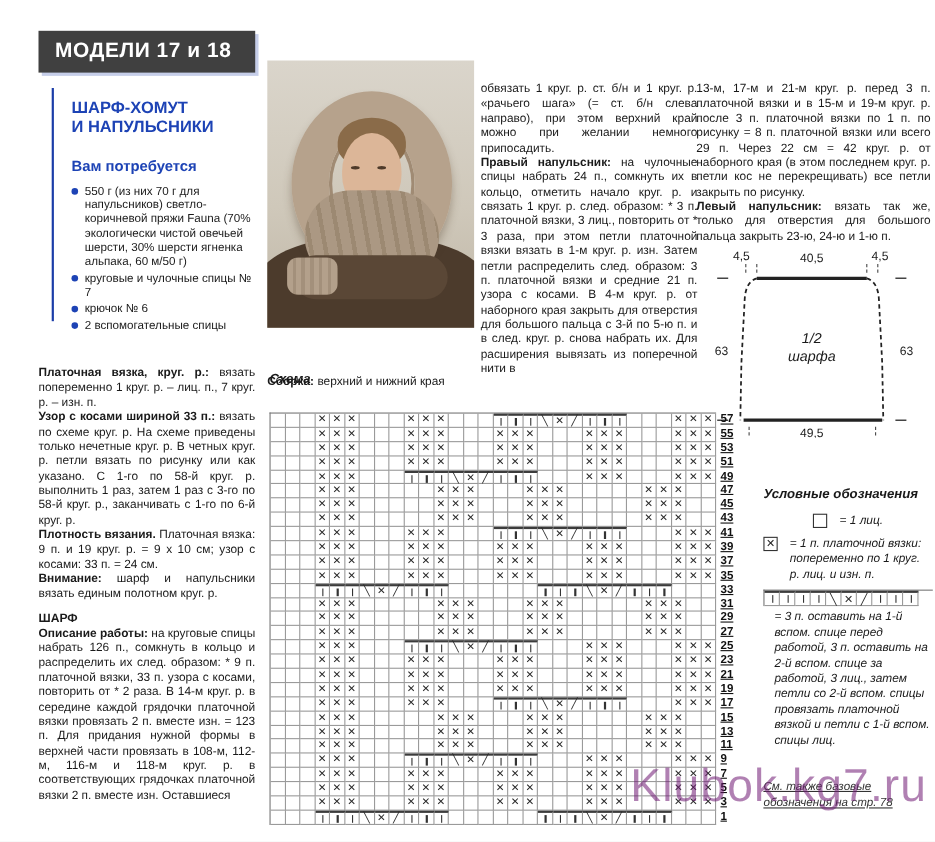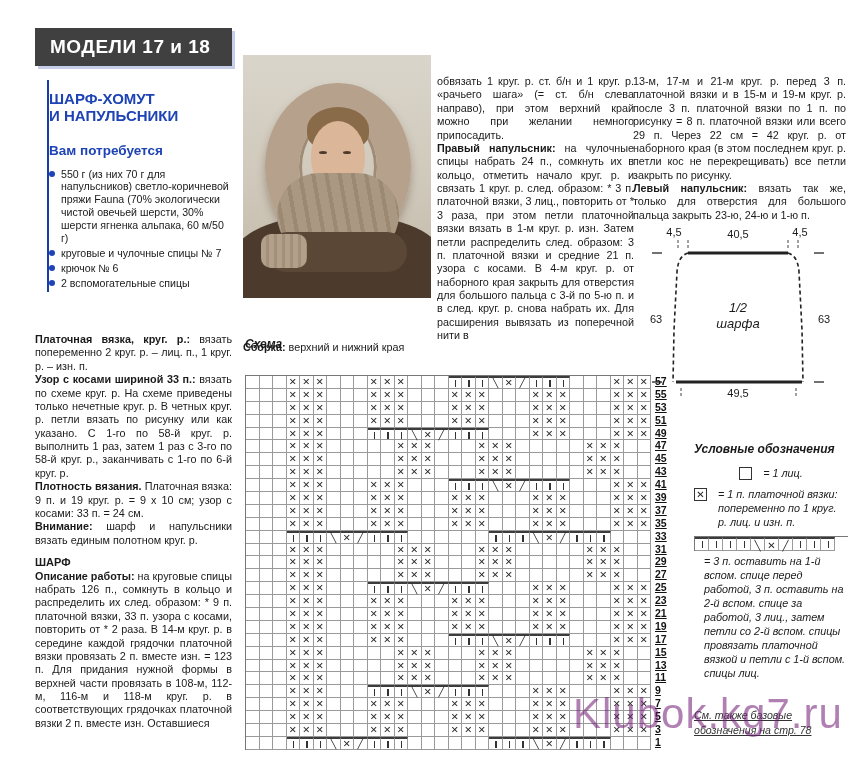--- a/index.html
+++ b/index.html
@@ -4,21 +4,21 @@
 <style>
   * { margin:0; padding:0; box-sizing:border-box; }
   body { background:#e8e8e8; font-family:"Liberation Sans", sans-serif; }
   #canvas { position:relative; width:850px; height:765px; background:#ffffff; overflow:hidden; margin:0 auto; color:#1a1a1a; }
 
   
   .hdr-box { position:absolute; left:35px; top:28px; width:197px; height:38px;
     background:#404040; color:#fff; font-weight:bold; font-size:19px; line-height:38px;
     padding-left:15px; letter-spacing:.5px; box-shadow:3px 3px 0 rgba(27,61,168,.25); }
   .left-rail { position:absolute; left:47px; top:80px; width:185px; height:212px;
-    border-left:2px solid #1b3da8; padding:10px 0 0 0; }
+    border-left:2px solid #1b3da8; padding:10px 0 0 16px; }
   .blue-title { color:#1d43b5; font-weight:bold; font-size:15px; line-height:1.15; }
   .needs-title { color:#1d43b5; font-weight:bold; font-size:13.5px; margin-top:18px; }
   .bullets { list-style:none; margin-top:10px; }
   .bullets li { display:flex; font-size:10.6px; line-height:1.22; margin-bottom:2px; }
   .bullets .dot { flex:0 0 auto; width:6px; height:6px; border-radius:50%; background:#1d43b5; margin:3px 6px 0 0; }
   .body-text { font-size:10.8px; line-height:1.24; text-align:justify;margin-top:37px; }
   .left-text { position:absolute; left:35px; top:296px; width:197px; }
   .left-text p, .mid-col p, .right-col p { margin:0; }
   .subhead { font-weight:bold; font-size:11px; margin-top:9px; }
 
@@ -108,21 +108,21 @@
           <span>крючок № 6</span>
         </li>
       <li>
           <span class="dot"></span>
           <span>2 вспомогательные спицы</span>
         </li>
     </ul>
   </div>
 
   <div class="left-text body-text">
-    <p><b>Платочная вязка, круг. р.:</b><span> вязать попеременно 2 круг. р. – лиц. п., 1 круг. р. – изн. п.</span></p>
+    <p><b>Платочная вязка, круг. р.:</b><span> вязать попеременно 1 круг. р. – лиц. п., 7 круг. р. – изн. п.</span></p>
     <p><b>Узор с косами шириной 33 п.:</b><span> вязать по схеме круг. р. На схеме приведены только нечетные круг. р. В четных круг. р. петли вязать по рисунку или как указано. С 1-го по 58-й круг. р. выполнить 1 раз, затем 1 раз с 3-го по 58-й круг. р., заканчивать с 1-го по 6-й круг. р.</span></p>
     <p><b>Плотность вязания.</b><span> Платочная вязка: 9 п. и 19 круг. р. = 9 x 10 см; узор с косами: 33 п. = 24 см.</span></p>
     <p><b>Внимание:</b><span> шарф и напульсники вязать единым полотном круг. р.</span></p>
     <div class="subhead">ШАРФ</div>
     <p><b>Описание работы:</b><span> на круговые спицы набрать 126 п., сомкнуть в кольцо и распределить их след. образом: * 9 п. платочной вязки, 33 п. узора с косами, повторить от * 2 раза. В 14-м круг. р. в середине каждой грядочки платочной вязки провязать 2 п. вместе изн. = 123 п. Для придания нужной формы в верхней части провязать в 108-м, 112-м, 116-м и 118-м круг. р. в соответствующих грядочках платочной вязки 2 п. вместе изн. Оставшиеся</span></p>
   </div>
 
   <div class="photo">
     <div class="ph-body"></div>
     <div class="ph-cowl"></div>

